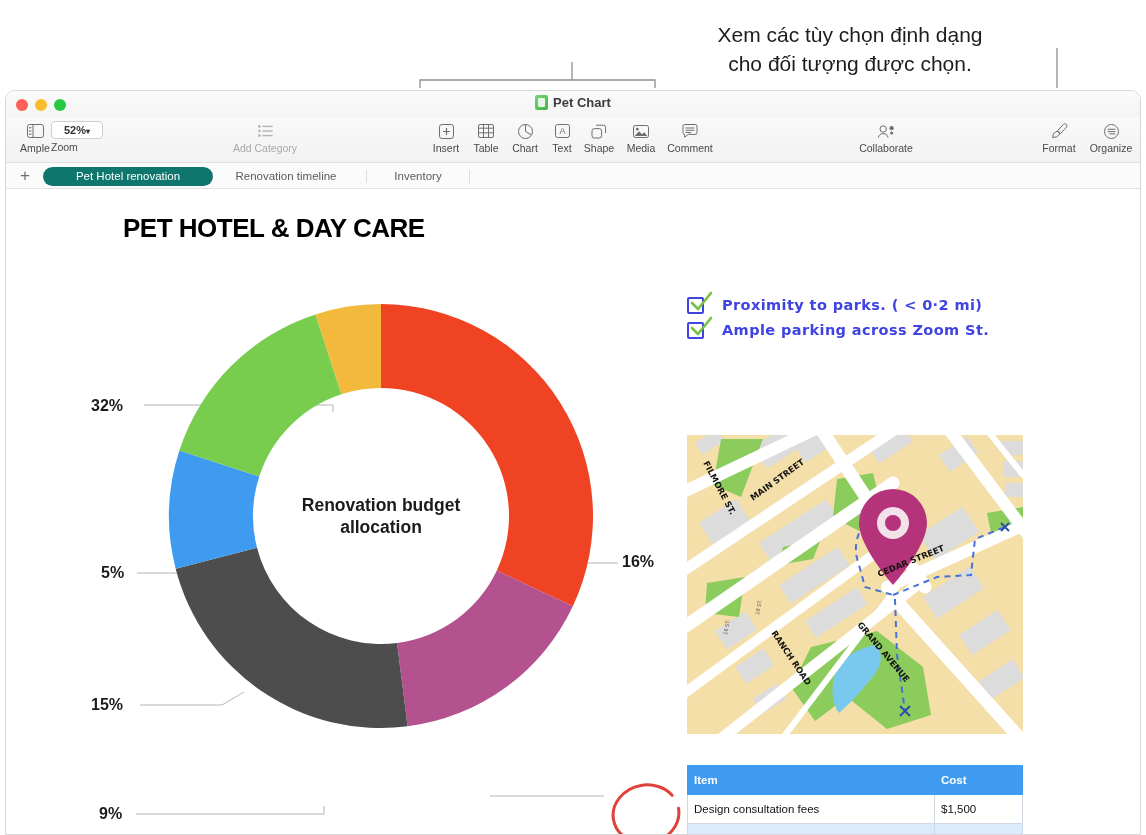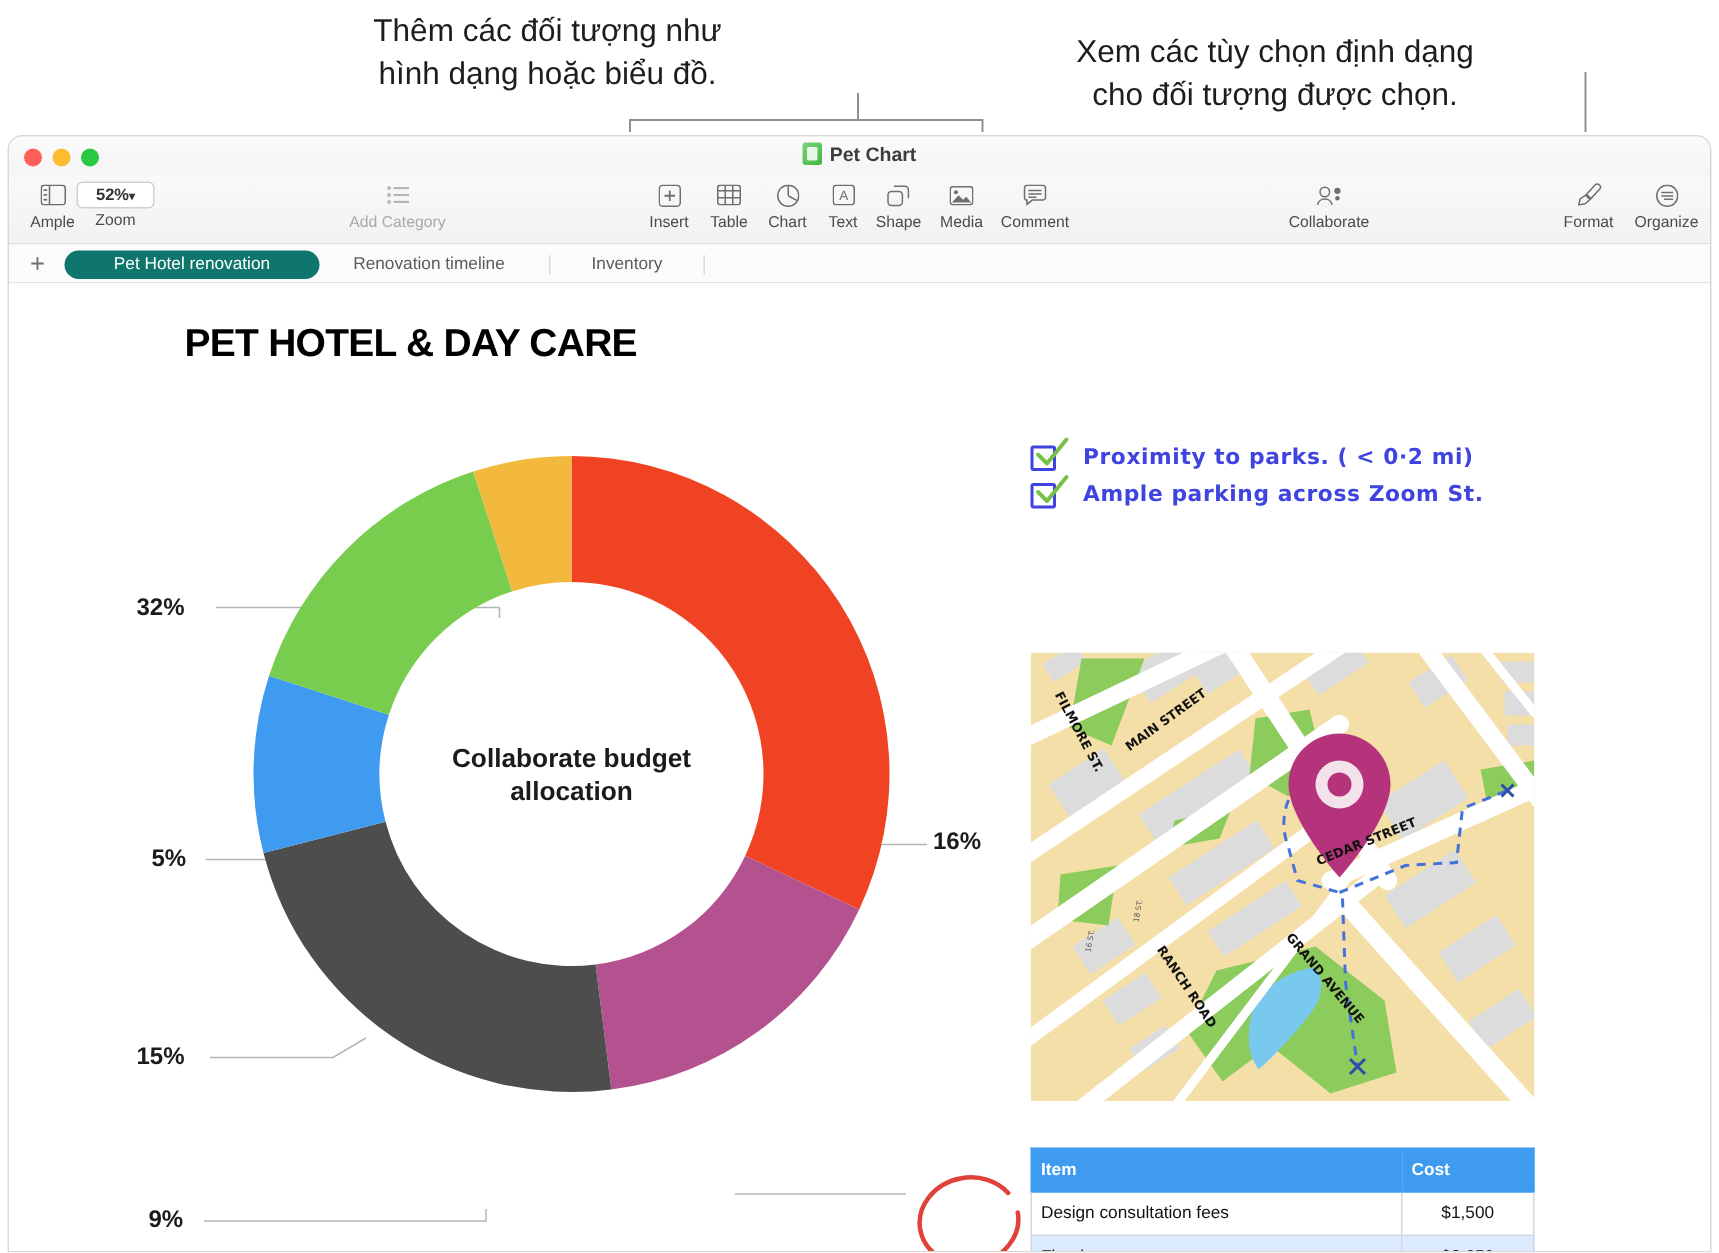--- a/index.html
+++ b/index.html
@@ -77,21 +77,21 @@
   .tb-label { display:block; margin-top: 1px; }
   .tb-dim { color: #a8a8ad; }
 
   #zoom-box {
     position: absolute; left: 45px; top: 4px;
     width: 52px; height: 18px; border: 1px solid #d0d0d0; border-radius: 4px;
     background: #fff; font-size: 11px; font-weight: bold; color: #333;
     line-height: 17px; text-align: center;
   }
   #zoom-caption {
-    position:absolute; left:45px; top: 24px; width:52px; text-align:center;
+    position:absolute; left:45px; top: 24px; width:52px; text-align:left;
     font-size:10.5px; color:#4a4a4a;
   }
 
   
   #tabbar {
     position: relative; height: 26px;
     background: #fbfbfb; border-bottom: 1px solid #e3e3e3;
   }
   #add-sheet { position: absolute; left: 14px; top: 4px; font-size: 17px; color: #6e6e73; line-height: 17px; }
   .sheet-tab {
@@ -154,29 +154,27 @@
     font-size: 11.5px; color: #111;
   }
   #cost-table th, #cost-table td {
     border: 1px solid #cfd8e3; padding: 4px 6px; height: 29px;
   }
   #cost-table thead th {
     background: #3e9bf0; color: #fff; text-align: left; font-weight: bold;
     border-color: #3e9bf0;
   }
   #cost-table tbody tr.alt td { background: #dbeafd; }
-  #cost-table td.cost { text-align: center; width: 88px; }
+  #cost-table td.cost { text-align: left; width: 88px; }
 </style>
 </head>
 <body>
 
 <div id="root">
 
-  <div class="callout" id="callout-left">Thêm các đối tượng như
-hình dạng hoặc biểu đồ.</div>
   <div class="callout" id="callout-right">Xem các tùy chọn định dạng
 cho đối tượng được chọn.</div>
 
   <svg class="lead-svg">
 
     <path d="M 420 88 L 420 80 L 655 80 L 655 88" fill="none" stroke="#8e8e93" stroke-width="1.3"></path>
     <path d="M 572 80 L 572 62" fill="none" stroke="#8e8e93" stroke-width="1.3"></path>
 
     <path d="M 1057 88 L 1057 48" fill="none" stroke="#8e8e93" stroke-width="1.3"></path>
   </svg>
@@ -370,21 +368,21 @@
           <g id="donut-slices" transform="translate(220,220)">
               <path d="M 1.2981256070961945e-14 -212 A 212 212 0 0 1 191.82333512279612 90.26520981179543 L 115.81786271565049 54.499749320329315 A 128 128 0 0 0 7.83773951454306e-15 -128 Z" fill="#f04323"></path>
               <path d="M 191.82333512279612 90.26520981179543 A 212 212 0 0 1 26.570645515632457 210.3283166786693 L 16.042653896230917 126.99068176825317 A 128 128 0 0 0 115.81786271565049 54.499749320329315 Z" fill="#b4528f"></path>
               <path d="M 26.570645515632457 210.3283166786693 A 212 212 0 0 1 -205.3396301592698 52.72225607894913 L -123.97864462446479 31.83230555710136 A 128 128 0 0 0 16.042653896230917 126.99068176825317 Z" fill="#4d4d4d"></path>
               <path d="M -205.3396301592698 52.72225607894913 A 212 212 0 0 1 -201.62398145457254 -65.51160280748891 L -121.73523408577965 -39.55417527999331 A 128 128 0 0 0 -123.97864462446479 31.83230555710136 Z" fill="#3e9bf0"></path>
               <path d="M -201.62398145457254 -65.51160280748891 A 212 212 0 0 1 -65.51160280748888 -201.62398145457254 L -39.55417527999329 -121.73523408577965 A 128 128 0 0 0 -121.73523408577965 -39.55417527999331 Z" fill="#78cc4e"></path>
               <path d="M -65.51160280748888 -201.62398145457254 A 212 212 0 0 1 -3.894376821288583e-14 -212 L -2.351321854362918e-14 -128 A 128 128 0 0 0 -39.55417527999329 -121.73523408577965 Z" fill="#f2b93c"></path>
             </g>
         </svg>
         <div id="donut-center">
-          <span>Collaborate budget allocation</span>
+          <span>Renovation budget allocation</span>
         </div>
       </div>
 
       <div class="pct" style="left:85px;  top:208px">32%</div>
       <div class="pct" style="left:95px;  top:375px">5%</div>
       <div class="pct" style="left:85px;  top:507px">15%</div>
       <div class="pct" style="left:93px;  top:616px">9%</div>
       <div class="pct" style="left:616px; top:364px">16%</div>
 
       <div id="legend">

